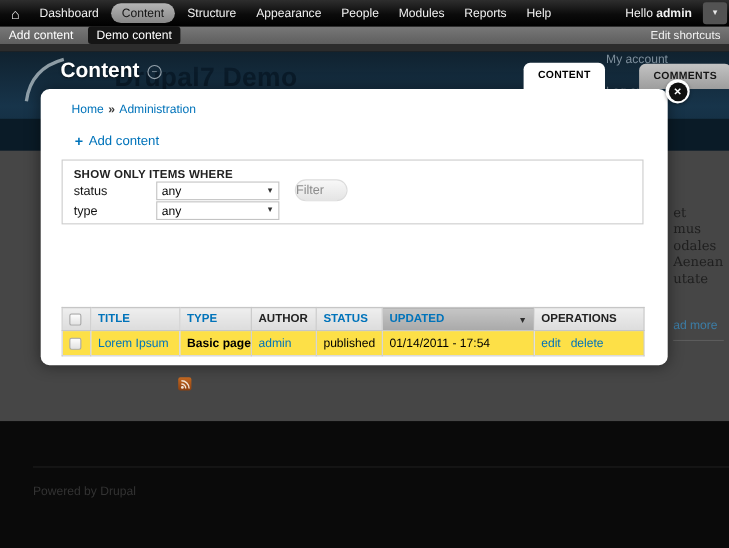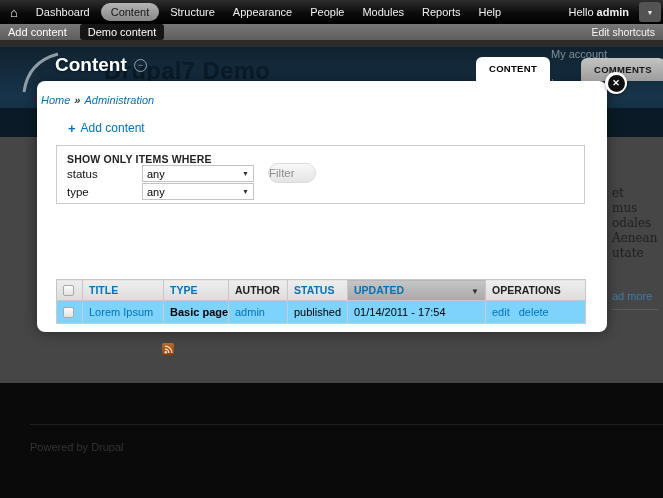--- a/index.html
+++ b/index.html
@@ -87,21 +87,21 @@
   .close-inner{
     width:17px;height:17px;border-radius:50%;background:#101010;color:#fff;
     font-size:9px;line-height:17px;text-align:center;font-weight:bold;
   }
 
   
   .modal{
     left:37px;top:81px;width:570px;height:251px;background:#fff;border-radius:8px;z-index:20;
     box-shadow:0 0 14px rgba(0,0,0,.45);
   }
-  .breadcrumb{left:4px;top:13px;font-size:11px;color:#444;font-style:italic;}
+  .breadcrumb{left:28px;top:13px;font-size:11px;color:#444;}
   .breadcrumb a{color:#0073ba;text-decoration:none;}
   .crumb-sep{margin:0 4px;font-weight:bold;color:#3a3a3a;}
   .add-content{left:31px;top:40px;font-size:12px;color:#0073ba;display:flex;align-items:center;gap:5px;text-decoration:none;}
   .plus-icon{font-weight:bold;font-size:13px;line-height:1;}
 
   .fieldset{left:19px;width:527px;border:1px solid #ccc;background:#fff;}
   .fs-filter{top:64px;height:57px;}
   .fs-update{top:132px;height:56px;}
   .fieldset-legend{position:absolute;left:10px;top:7px;font-size:10.5px;font-weight:bold;color:#222;letter-spacing:.2px;text-align:right;}
   .form-label{position:absolute;left:10px;font-size:11.5px;color:#111;}
@@ -125,21 +125,21 @@
     background:linear-gradient(#eeeeee,#dcdcdc);
     border:1px solid #c6c6c6;height:20px;padding:0 6px;
     font-size:10.5px;font-weight:bold;color:#222;text-align:left;white-space:nowrap;overflow:hidden;
   }
   .content-table th.link{color:#0073ba;}
   .content-table th.sorted{background:linear-gradient(#c6c6c6,#a9a9a9);color:#0073ba;}
   .sort-arrow{float:right;font-size:8px;color:#2d2d2d;margin-top:3px;}
   .content-table td{
     height:22px;padding:0 6px;border-top:1px solid #d8d8d8;
     border-left:1px solid #ccc;border-right:1px solid #ccc;border-bottom:1px solid #ccc;
-    font-size:11px;color:#000;white-space:nowrap;overflow:hidden;background:#7dd3fc;
+    font-size:11px;color:#000;white-space:nowrap;overflow:hidden;background:#fde047;
   }
   .content-table td+td{border-left:none;}
   .content-table td.b{font-weight:bold;}
   .content-table a{color:#0073ba;text-decoration:none;}
   .ops a{margin-right:9px;}
   .cb{
     -webkit-appearance:none;appearance:none;width:11px;height:11px;margin:0;
     border:1px solid #a8a8a8;border-radius:2px;background:linear-gradient(#fdfdfd,#e2e2e2);vertical-align:middle;
   }
 </style>

